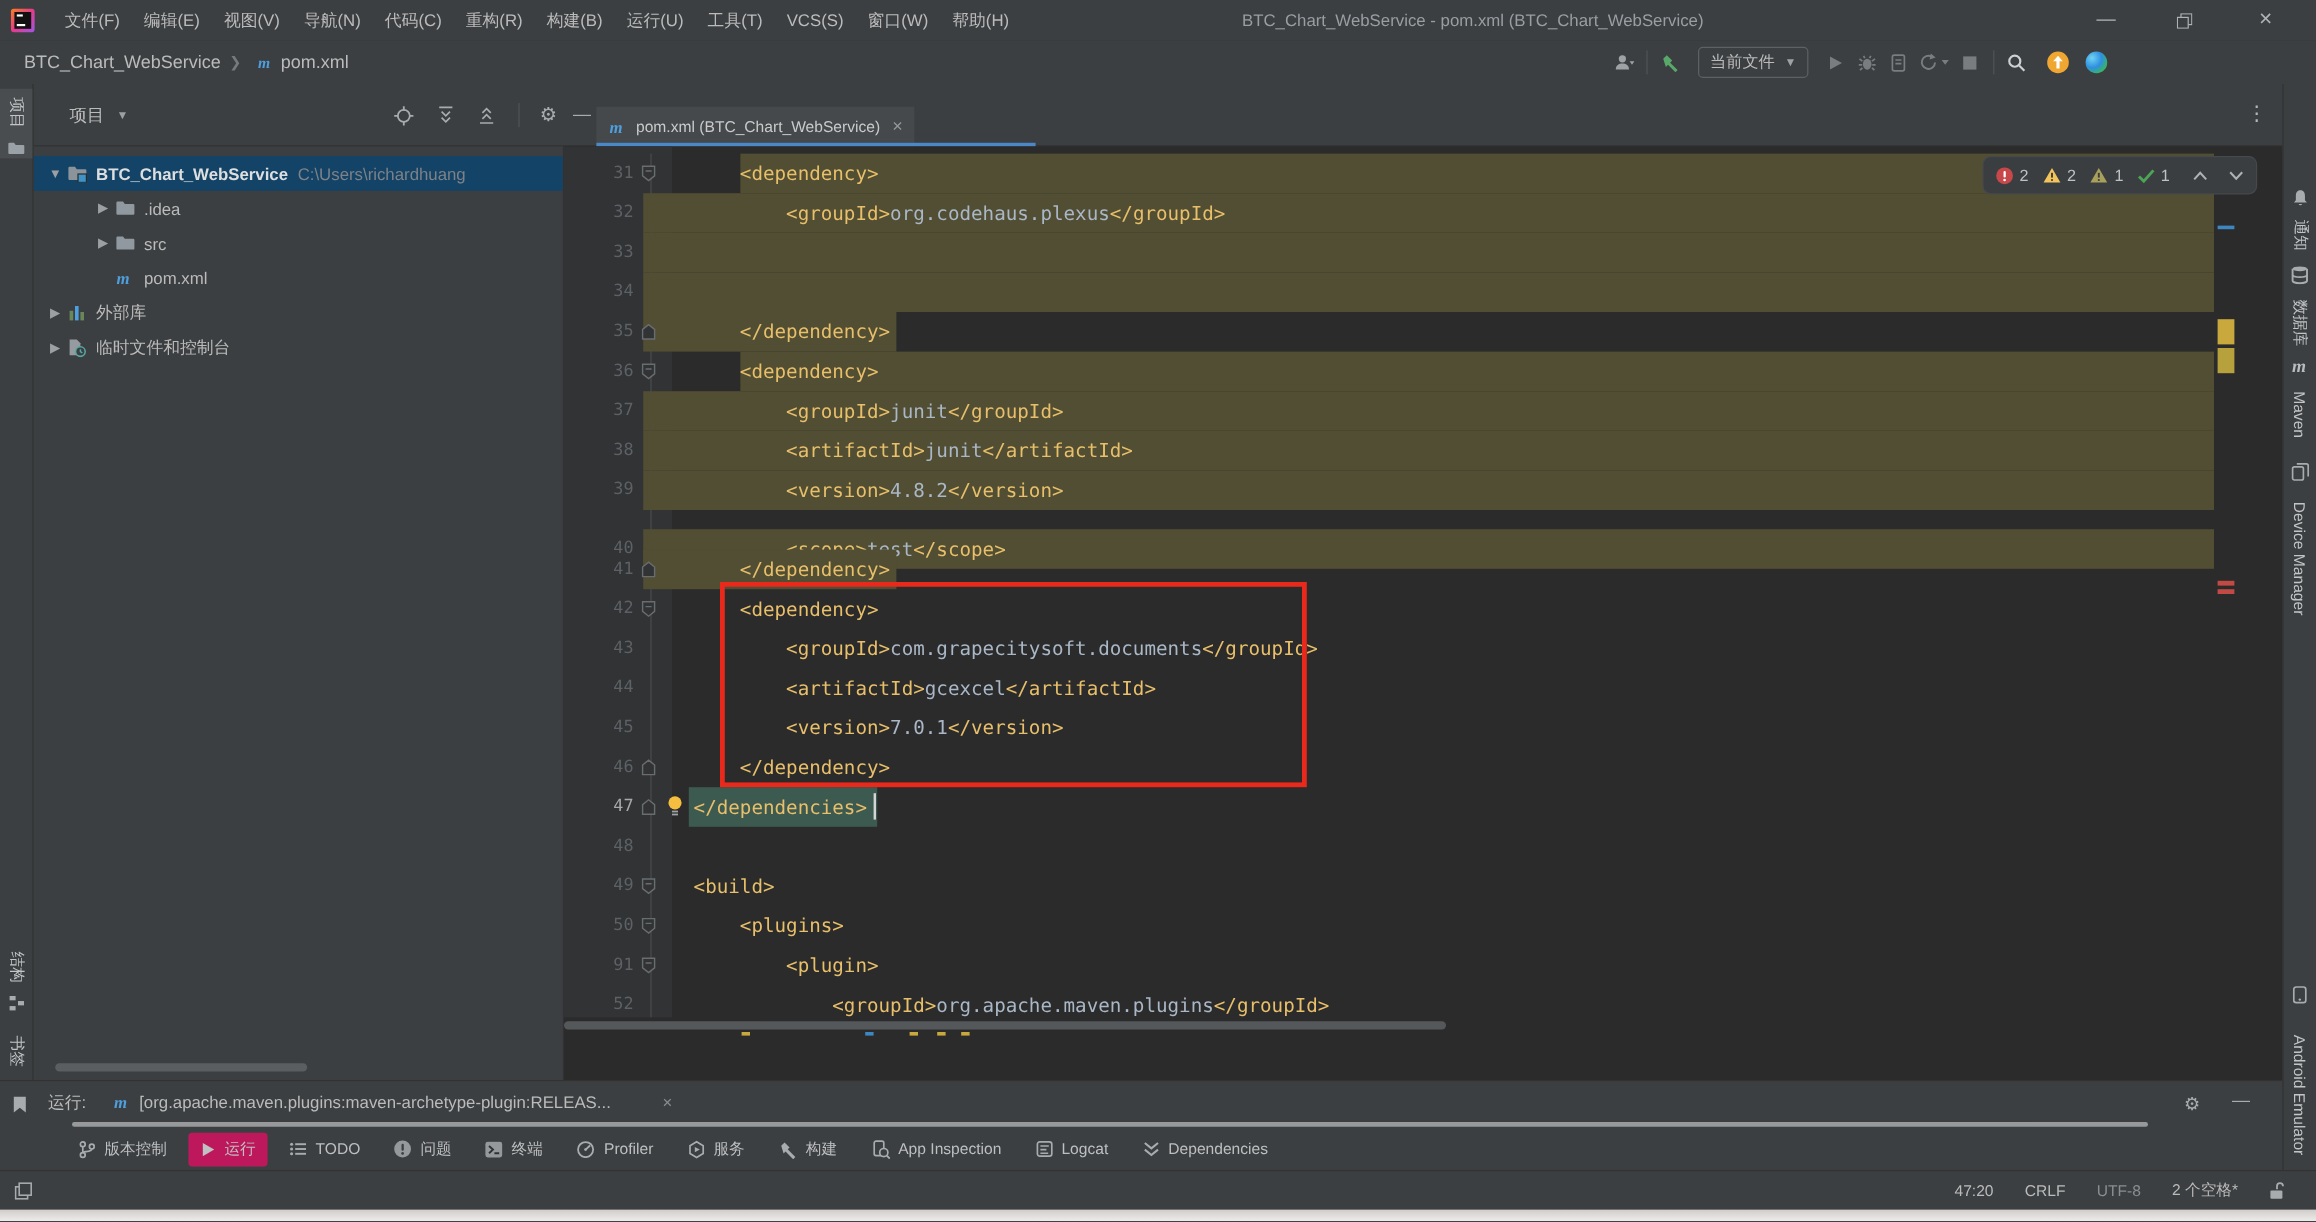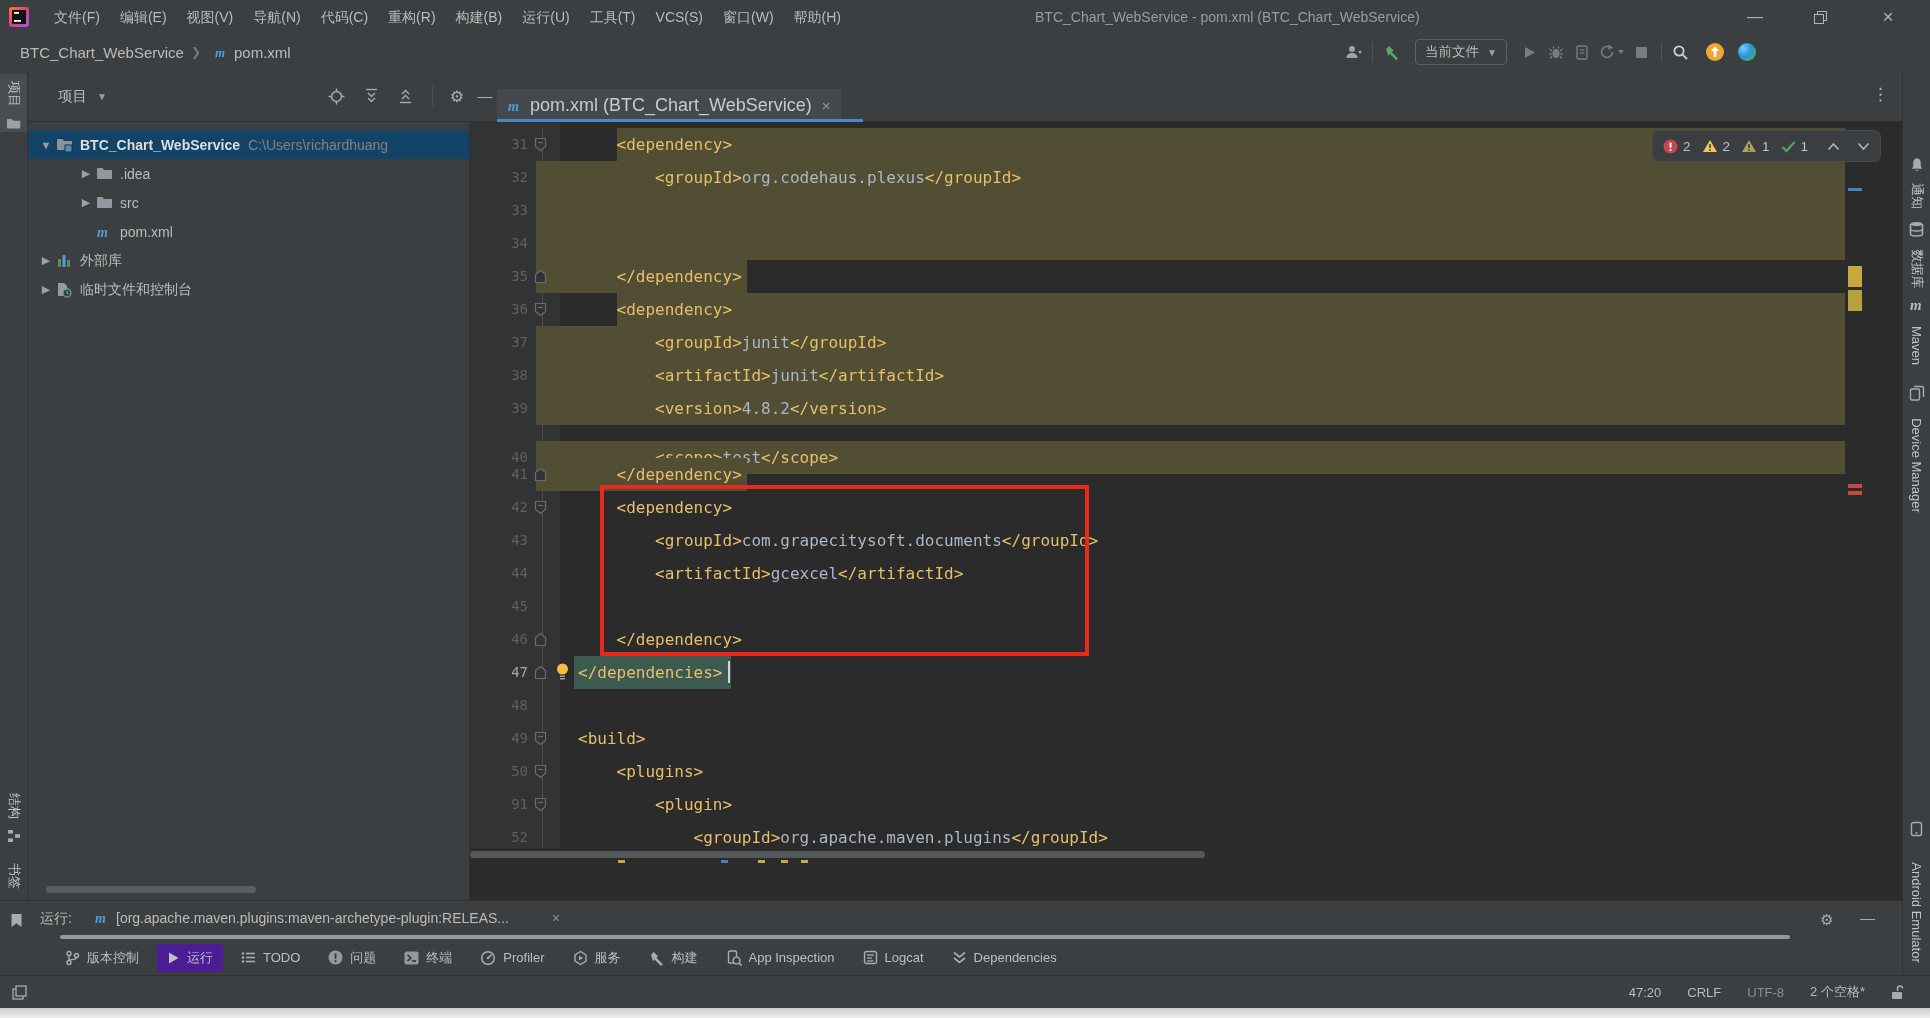--- a/index.html
+++ b/index.html
@@ -57,21 +57,21 @@
   #inspections{left:1652px;top:130px;height:30px;background:#3B3E41;border:1px solid #46494B;border-radius:7px;
       display:flex;align-items:center;padding:0 10px;gap:5px;font-size:13.5px;color:#BFC1C3;}
   .insp-n{margin-right:6px;}
   
   #crumbs-bottom{left:470px;top:862px;width:1432px;height:38px;background:#2B2B2B;display:flex;align-items:center;padding-left:16px;box-sizing:border-box;font-size:13.5px;color:#A1A8AE;}
   
   #runrow{left:0;top:900px;width:1930px;height:40px;background:#3C3F41;border-top:1px solid #323232;box-sizing:border-box;}
   
   #toolbar-bottom{left:0;top:940px;width:1930px;height:35px;background:#3C3F41;display:flex;align-items:center;padding-left:55px;box-sizing:border-box;gap:8px;}
   .tw-item{display:flex;align-items:center;gap:7px;padding:5px 10px;font-size:13px;color:#BDBFC1;border-radius:3px;}
-  .tw-item.selected{background:#4c1d95;}
+  .tw-item.selected{background:#be185d;}
   
   #statusbar{left:0;top:975px;width:1930px;height:33px;background:#3C3F41;border-top:1px solid #323232;box-sizing:border-box;display:flex;align-items:center;font-size:13px;color:#BBBBBB;padding:0 26px 0 12px;}
   .sb-item{margin-left:26px;}
   
   #rightbar{left:1902px;top:70px;width:28px;height:905px;background:#3C3F41;border-left:1px solid #323232;box-sizing:border-box;}
   
   #deskstrip{left:0;top:1008px;width:1930px;height:10px;background:linear-gradient(#CFCCCA,#F0EEEC);}
   .redbox{border:4px solid #E8291C;}
 </style>
 </head>
@@ -237,21 +237,21 @@
       <span class="abs" style="left:404px;top:16px;width:1px;height:20px;background:#515355;"></span>
       <span class="tb-ico abs" style="left:416px;top:13px;font-size:16px;color:#A9ACAF;">⚙</span>
       <span class="tb-ico abs" style="left:444px;top:12px;font-size:15px;color:#A9ACAF;">—</span>
     </div>
     <div id="editor-tab">
       <span style="margin-right:7px;">
           <svg width="16" height="16">
             <text x="1" y="13" font-size="14" font-weight="bold" fill="#4E9FDD" font-family="Liberation Serif,serif" font-style="italic">m</text>
           </svg>
         </span>
-      <span style="font-size:18px;color:#C8CACB;">pom.xml (BTC_Chart_WebService)</span>
+      <span style="font-size:13px;color:#C8CACB;">pom.xml (BTC_Chart_WebService)</span>
       <span style="margin-left:10px;color:#93979A;font-size:15px;">×</span>
     </div>
     <div id="tab-underline" style="width:366px;"></div>
     <span class="abs" style="left:1872px;top:14px;color:#B4B6B8;font-size:17px;letter-spacing:0;">⋮</span>
   </div>
 
   <div id="leftbar" class="abs">
     <div class="abs" style="left:0;top:4px;width:27px;height:58px;background:#4A4D4F;"></div>
     <div class="vwrap" style="top:6px;height:36px;">
       <span class="vlabel" style="transform:rotate(90deg);">项目</span>
@@ -431,20 +431,21 @@
         <div class="code-row" style="top: 402px;">
           <div class="ln ">43</div>
           <div class="code-text">        <span class="tk-tag">&lt;groupId&gt;</span><span class="tk-txt">com.grapecitysoft.documents</span><span class="tk-tag">&lt;/groupId&gt;</span></div>
         </div>
         <div class="code-row" style="top: 435px;">
           <div class="ln ">44</div>
           <div class="code-text">        <span class="tk-tag">&lt;artifactId&gt;</span><span class="tk-txt">gcexcel</span><span class="tk-tag">&lt;/artifactId&gt;</span></div>
         </div>
         <div class="code-row" style="top: 468px;">
           <div class="ln ">45</div>
+          <div class="code-text">        <span class="tk-tag">&lt;version&gt;</span><span class="tk-txt">7.0.1</span><span class="tk-tag">&lt;/version&gt;</span></div>
         </div>
         <div class="code-row" style="top: 501px;">
           <div class="ln ">46</div>
           <svg class="foldmark" width="13" height="15">
             <path d="M1.5 13.5 H11.5 V5.5 L6.5 1.5 L1.5 5.5 Z" fill="#313335" stroke="#6A6D70" stroke-width="1.2"></path>
           </svg>
           <div class="code-text">    <span class="tk-tag">&lt;/dependency&gt;</span></div>
         </div>
         <div class="code-row" style="top: 534px;">
           <div class="hl" style="left:104px;width:157.39px;background:#3C5A50"></div>

